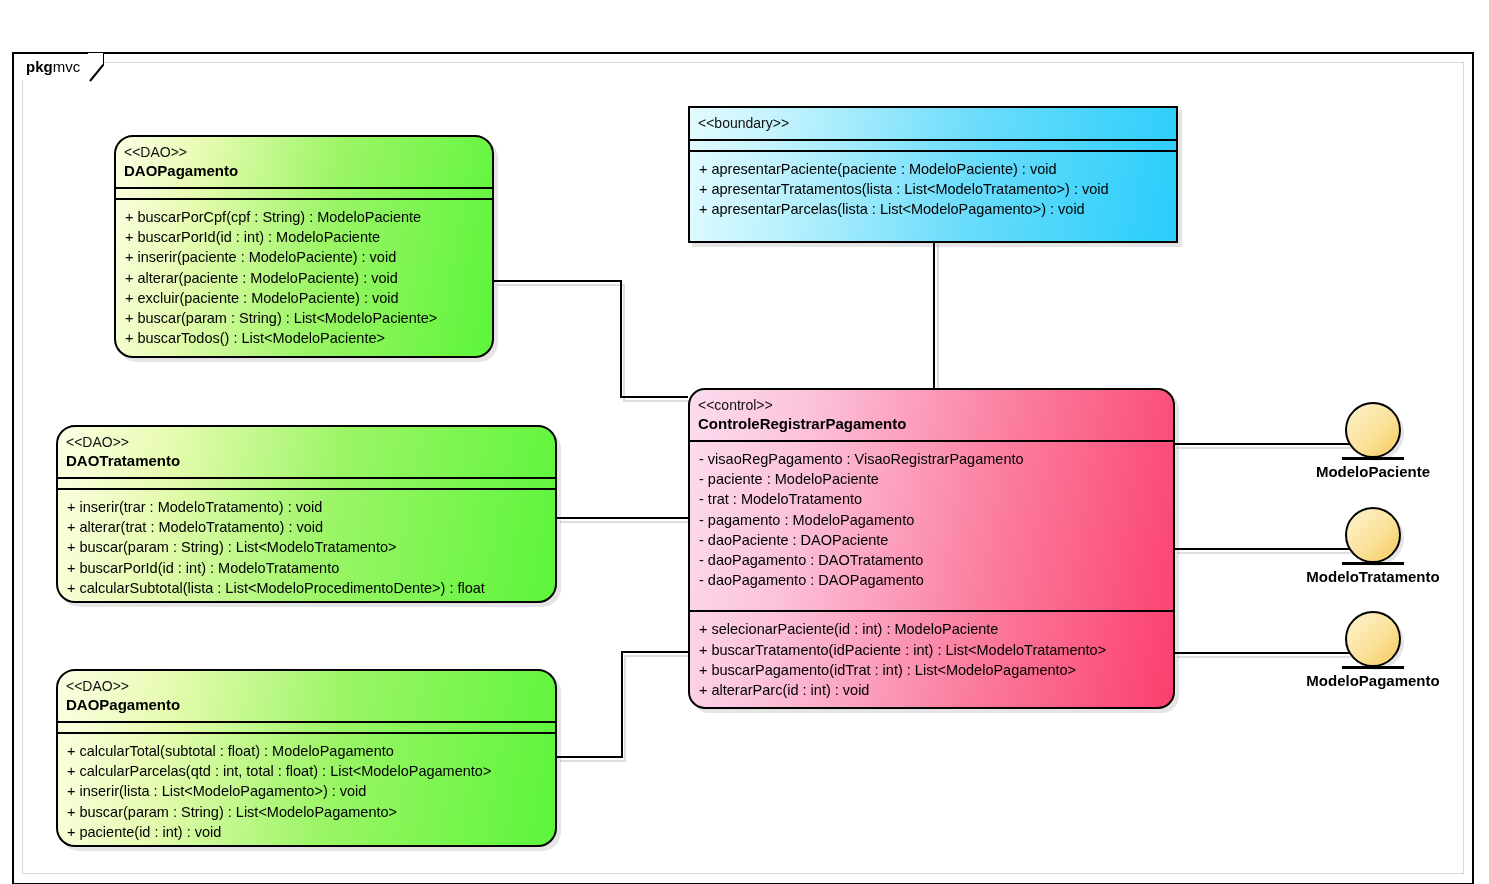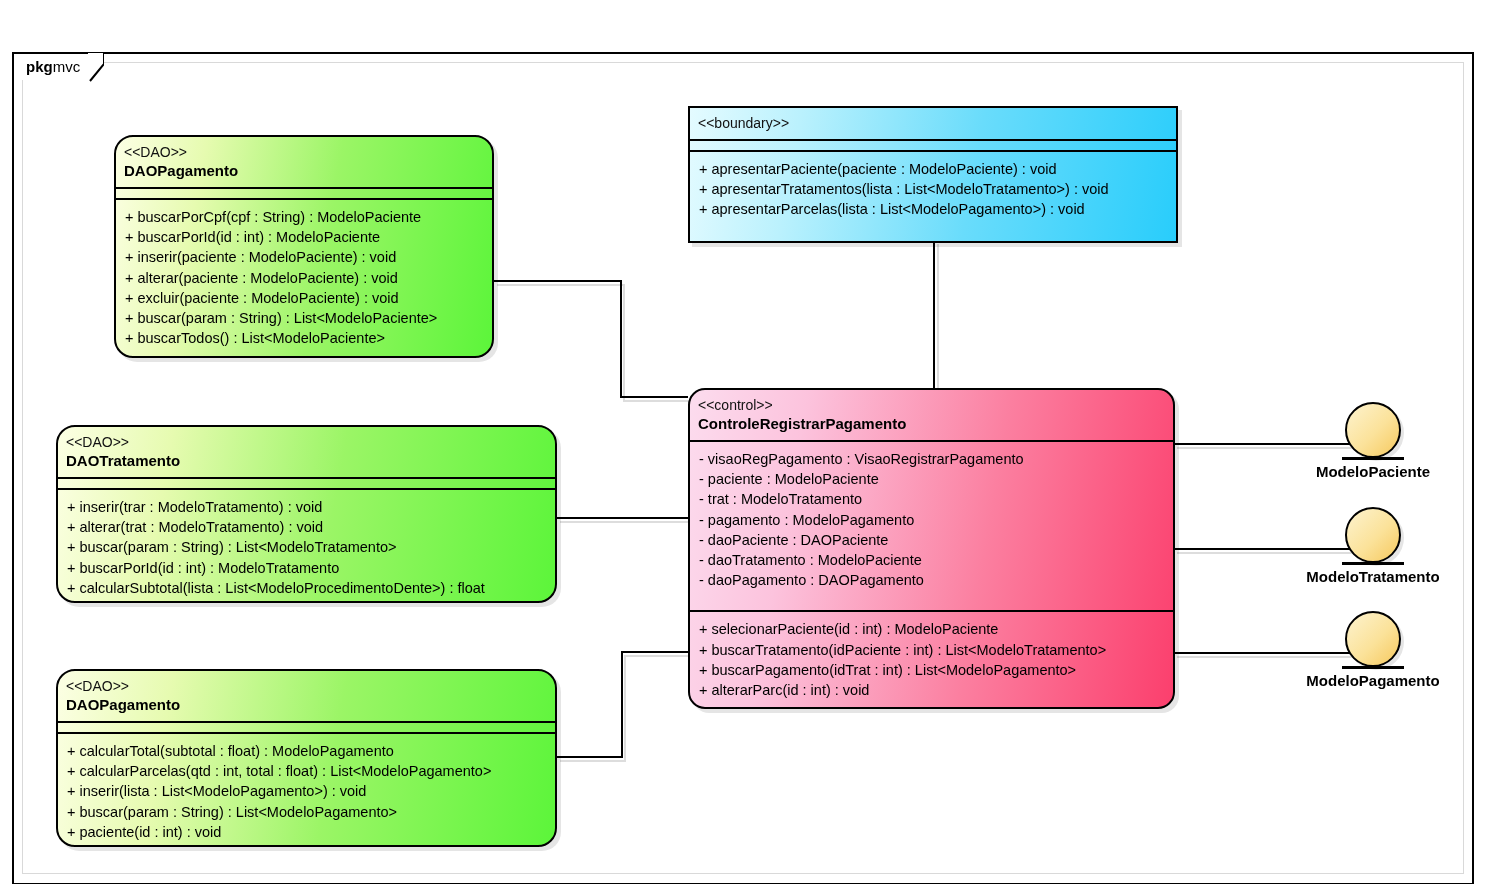--- a/index.html
+++ b/index.html
@@ -307,21 +307,21 @@
     <div class="hdr">
       <div class="stereo">&lt;&lt;control&gt;&gt;</div>
       <div class="cname">ControleRegistrarPagamento</div>
     </div>
     <div class="compartment divided">
       <div class="mline">- visaoRegPagamento : VisaoRegistrarPagamento</div>
       <div class="mline">- paciente : ModeloPaciente</div>
       <div class="mline">- trat : ModeloTratamento</div>
       <div class="mline">- pagamento : ModeloPagamento</div>
       <div class="mline">- daoPaciente : DAOPaciente</div>
-      <div class="mline">- daoTratamento : ModeloPaciente</div>
+      <div class="mline">- daoPagamento : DAOTratamento</div>
       <div class="mline">- daoPagamento : DAOPagamento</div>
     </div>
     <div class="compartment">
       <div class="mline">+ selecionarPaciente(id : int) : ModeloPaciente</div>
       <div class="mline">+ buscarTratamento(idPaciente : int) : List&lt;ModeloTratamento&gt;</div>
       <div class="mline">+ buscarPagamento(idTrat : int) : List&lt;ModeloPagamento&gt;</div>
       <div class="mline">+ alterarParc(id : int) : void</div>
     </div>
   </div>
 

